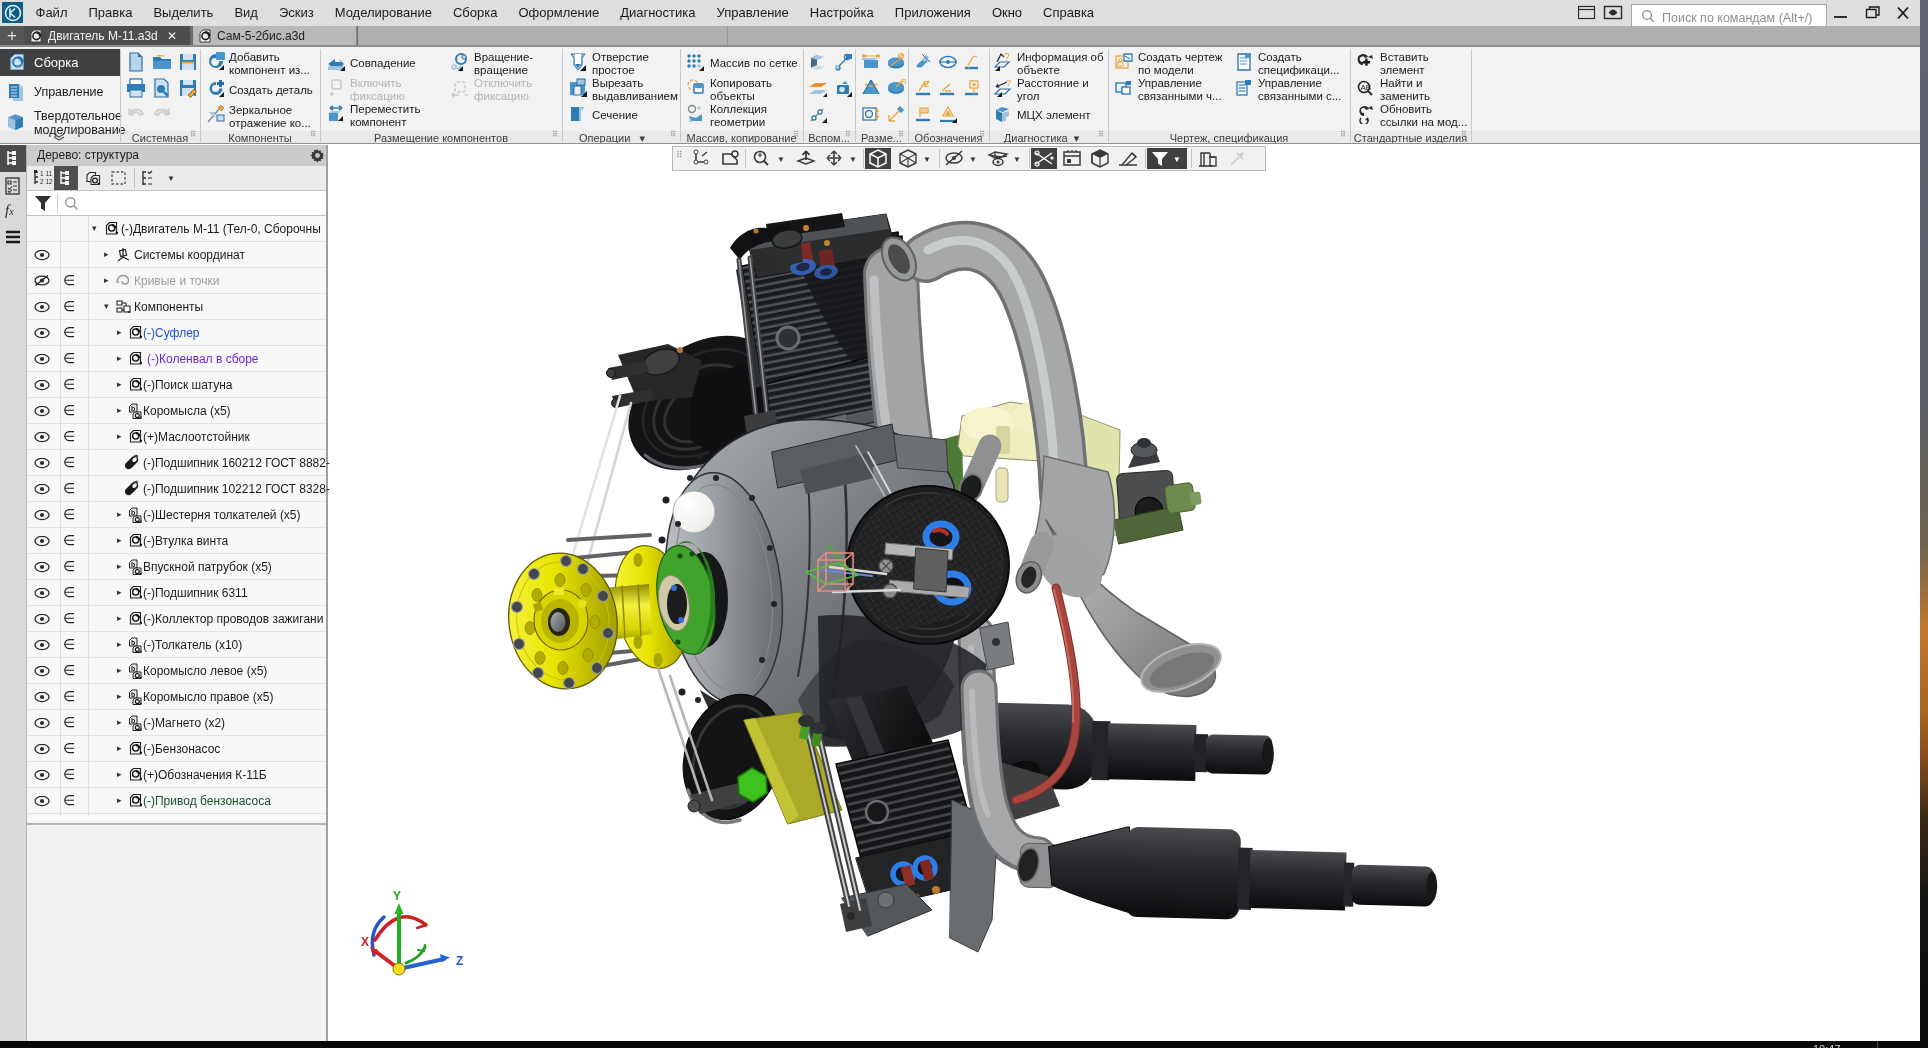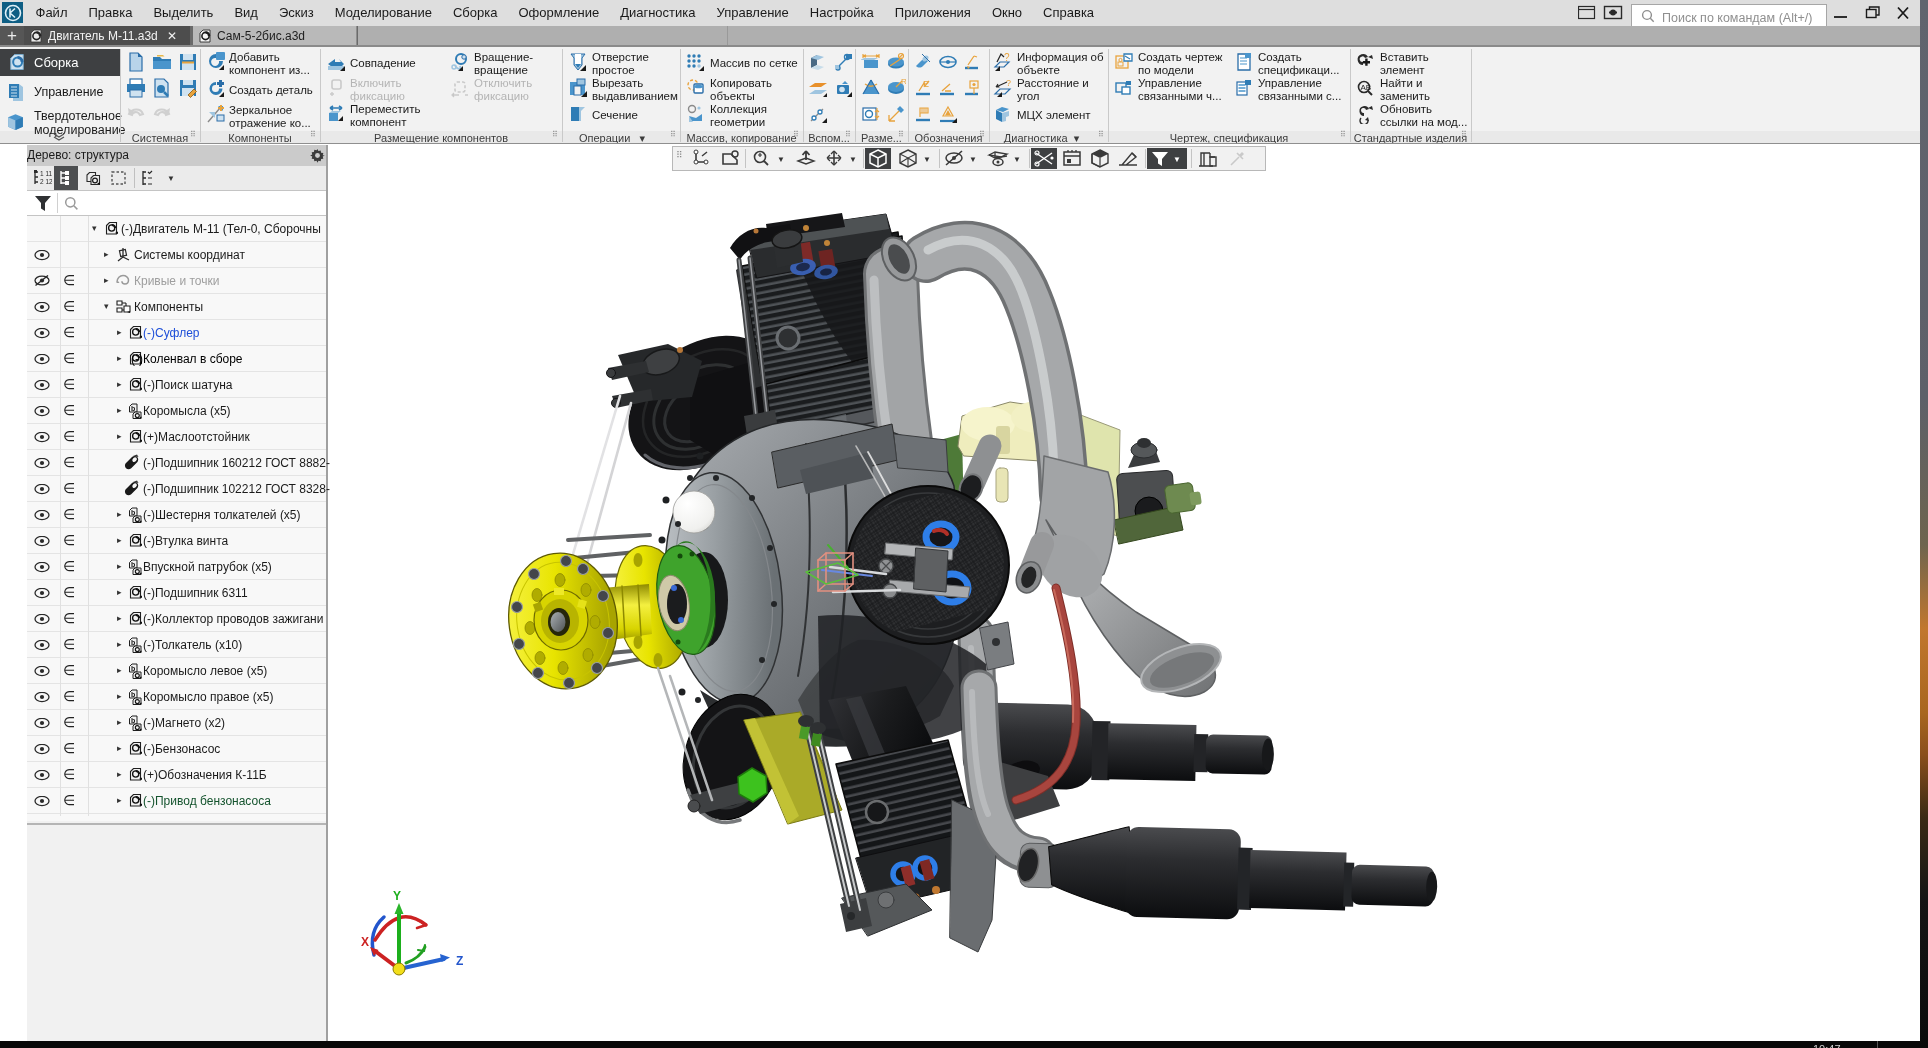--- a/index.html
+++ b/index.html
@@ -676,22 +676,40 @@
           <path d="M1 11l2-2 1.5 2z" fill="#9a9a9a"></path>
         </g>
     <g id="s-comp">
           <path d="M2 3h5v4H2zM2 10h5v4H2z" fill="#fff" stroke="#1f1f1f" stroke-width="1.1"></path>
           <path d="M7 5h4M7 12h4M11 5v7" stroke="#1f1f1f" stroke-width="1.1" fill="none"></path>
           <path d="M9 8h6v6H9z" fill="#fff" stroke="#1f1f1f" stroke-width="1.1"></path>
           <path d="M12 14l3-1v2z" fill="#111"></path>
         </g>
   </defs>
     </svg>
+  <div class="abs" id="leftstrip">
+    <div class="abs" style="left:0;top:0;width:26px;height:27px;background:#4a4c4e"></div>
+    <svg class="abs" style="left:4px;top:4px" width="18" height="18" viewBox="0 0 18 18">
+        <path d="M4 2v14M4 4h4M4 9h4M4 14h4" stroke="#fff" stroke-width="1.5" fill="none"></path>
+        <rect x="8" y="2" width="4" height="4" fill="#fff"></rect>
+        <rect x="8" y="7" width="4" height="4" fill="#fff"></rect>
+        <rect x="8" y="12" width="4" height="4" fill="#fff"></rect>
+      </svg>
+    <svg class="abs" style="left:4px;top:32px" width="18" height="18" viewBox="0 0 18 18">
+        <rect x="2" y="1" width="13" height="16" fill="none" stroke="#3c3c3c" stroke-width="1.4"></rect>
+        <path d="M4 4h3v3H4zM9 5h4M9 9h4M9 13h4" stroke="#3c3c3c" stroke-width="1.2" fill="none"></path>
+        <path d="M4 11l1.5 1.5L8 9.5M4 14l1.5 1.5L8 12.5" stroke="#3c3c3c" stroke-width="1.1" fill="none"></path>
+      </svg>
+    <div class="abs" style="left:5px;top:57px;font-size:15px;font-style:italic;color:#2a2a2a;font-family:'Liberation Serif',serif">f<span style="font-size:10px">x</span></div>
+    <svg class="abs" style="left:4px;top:84px" width="18" height="18" viewBox="0 0 18 18">
+        <path d="M2 3h14M2 8h14M2 13h14" stroke="#1a1a1a" stroke-width="2.6"></path>
+      </svg>
+  </div>
   <div class="abs" id="treepanel">
-    <div class="abs" id="treehead"><span style="">Дерево: структура</span>
+    <div class="abs" id="treehead"><span style="margin-left:10px">Дерево: структура</span>
       <svg class="abs" style="left:283px;top:3px" width="15" height="15" viewBox="0 0 16 16">
           <path d="M8 1l1 2.2 2.4-.6.4 2.4 2.4.4-.6 2.4L15.8 8l-2.2 1 .6 2.4-2.4.4-.4 2.4-2.4-.6L8 15.8 7 13.6l-2.4.6-.4-2.4-2.4-.4.6-2.4L.2 8l2.2-1-.6-2.4 2.4-.4.4-2.4 2.4.6z" fill="#3a3a3a"></path>
           <circle cx="8" cy="8" r="2.6" fill="#cbcbcb"></circle>
         </svg>
     </div>
     <div class="abs" id="treetools">
       <svg class="abs" style="left:5px;top:3px" width="20" height="19" viewBox="0 0 20 19">
           <path d="M3 2v13M3 3h3M3 8h3M3 13h3" stroke="#2a2a2a" stroke-width="1.3" fill="none"></path>
           <rect x="2" y="1" width="3" height="3" fill="#2a2a2a"></rect>
           <text x="8" y="7" font-size="6.5" fill="#2a2a2a" font-family="Liberation Sans">1 11</text>
@@ -783,21 +801,21 @@
         </div>
       <div class="trow" style="top:130px">
           <svg class="abs" style="left:7px;top:8px" width="16" height="11" viewBox="0 0 16 11">
             <use href="#s-eye"></use>
           </svg>
           <span class="abs" style="left:36px;top:4px;font-size:14px;color:#222">∈</span>
           <span class="abs" style="left:90px;top:7px;font-size:9px;color:#333">▸</span>
           <svg class="abs" style="left:100px;top:4px" width="18" height="18" viewBox="0 0 18 18">
             <use href="#s-asm"></use>
           </svg>
-          <span class="nm" style="left:104px;color:#000000">(-)Коленвал в сборе</span>
+          <span class="nm" style="left:120px;color:#6d28d9">(-)Коленвал в сборе</span>
         </div>
       <div class="trow" style="top:156px">
           <svg class="abs" style="left:7px;top:8px" width="16" height="11" viewBox="0 0 16 11">
             <use href="#s-eye"></use>
           </svg>
           <span class="abs" style="left:36px;top:4px;font-size:14px;color:#222">∈</span>
           <span class="abs" style="left:90px;top:7px;font-size:9px;color:#333">▸</span>
           <svg class="abs" style="left:100px;top:4px" width="18" height="18" viewBox="0 0 18 18">
             <use href="#s-asm"></use>
           </svg>

